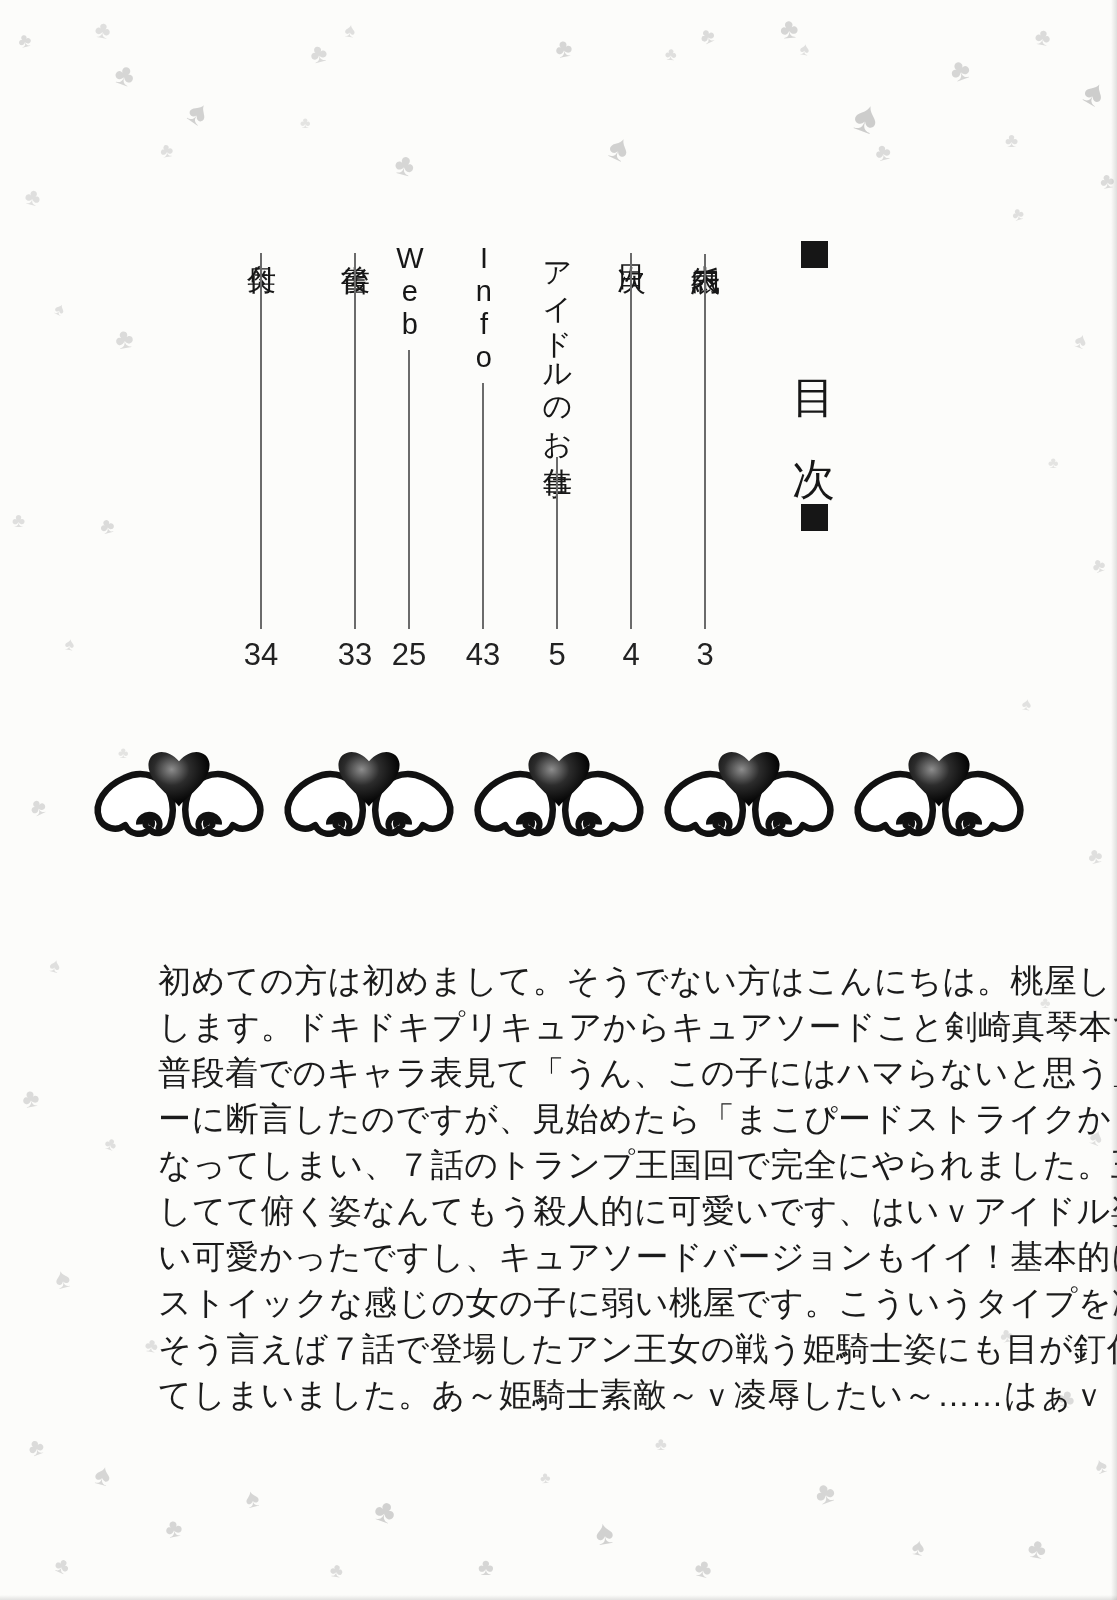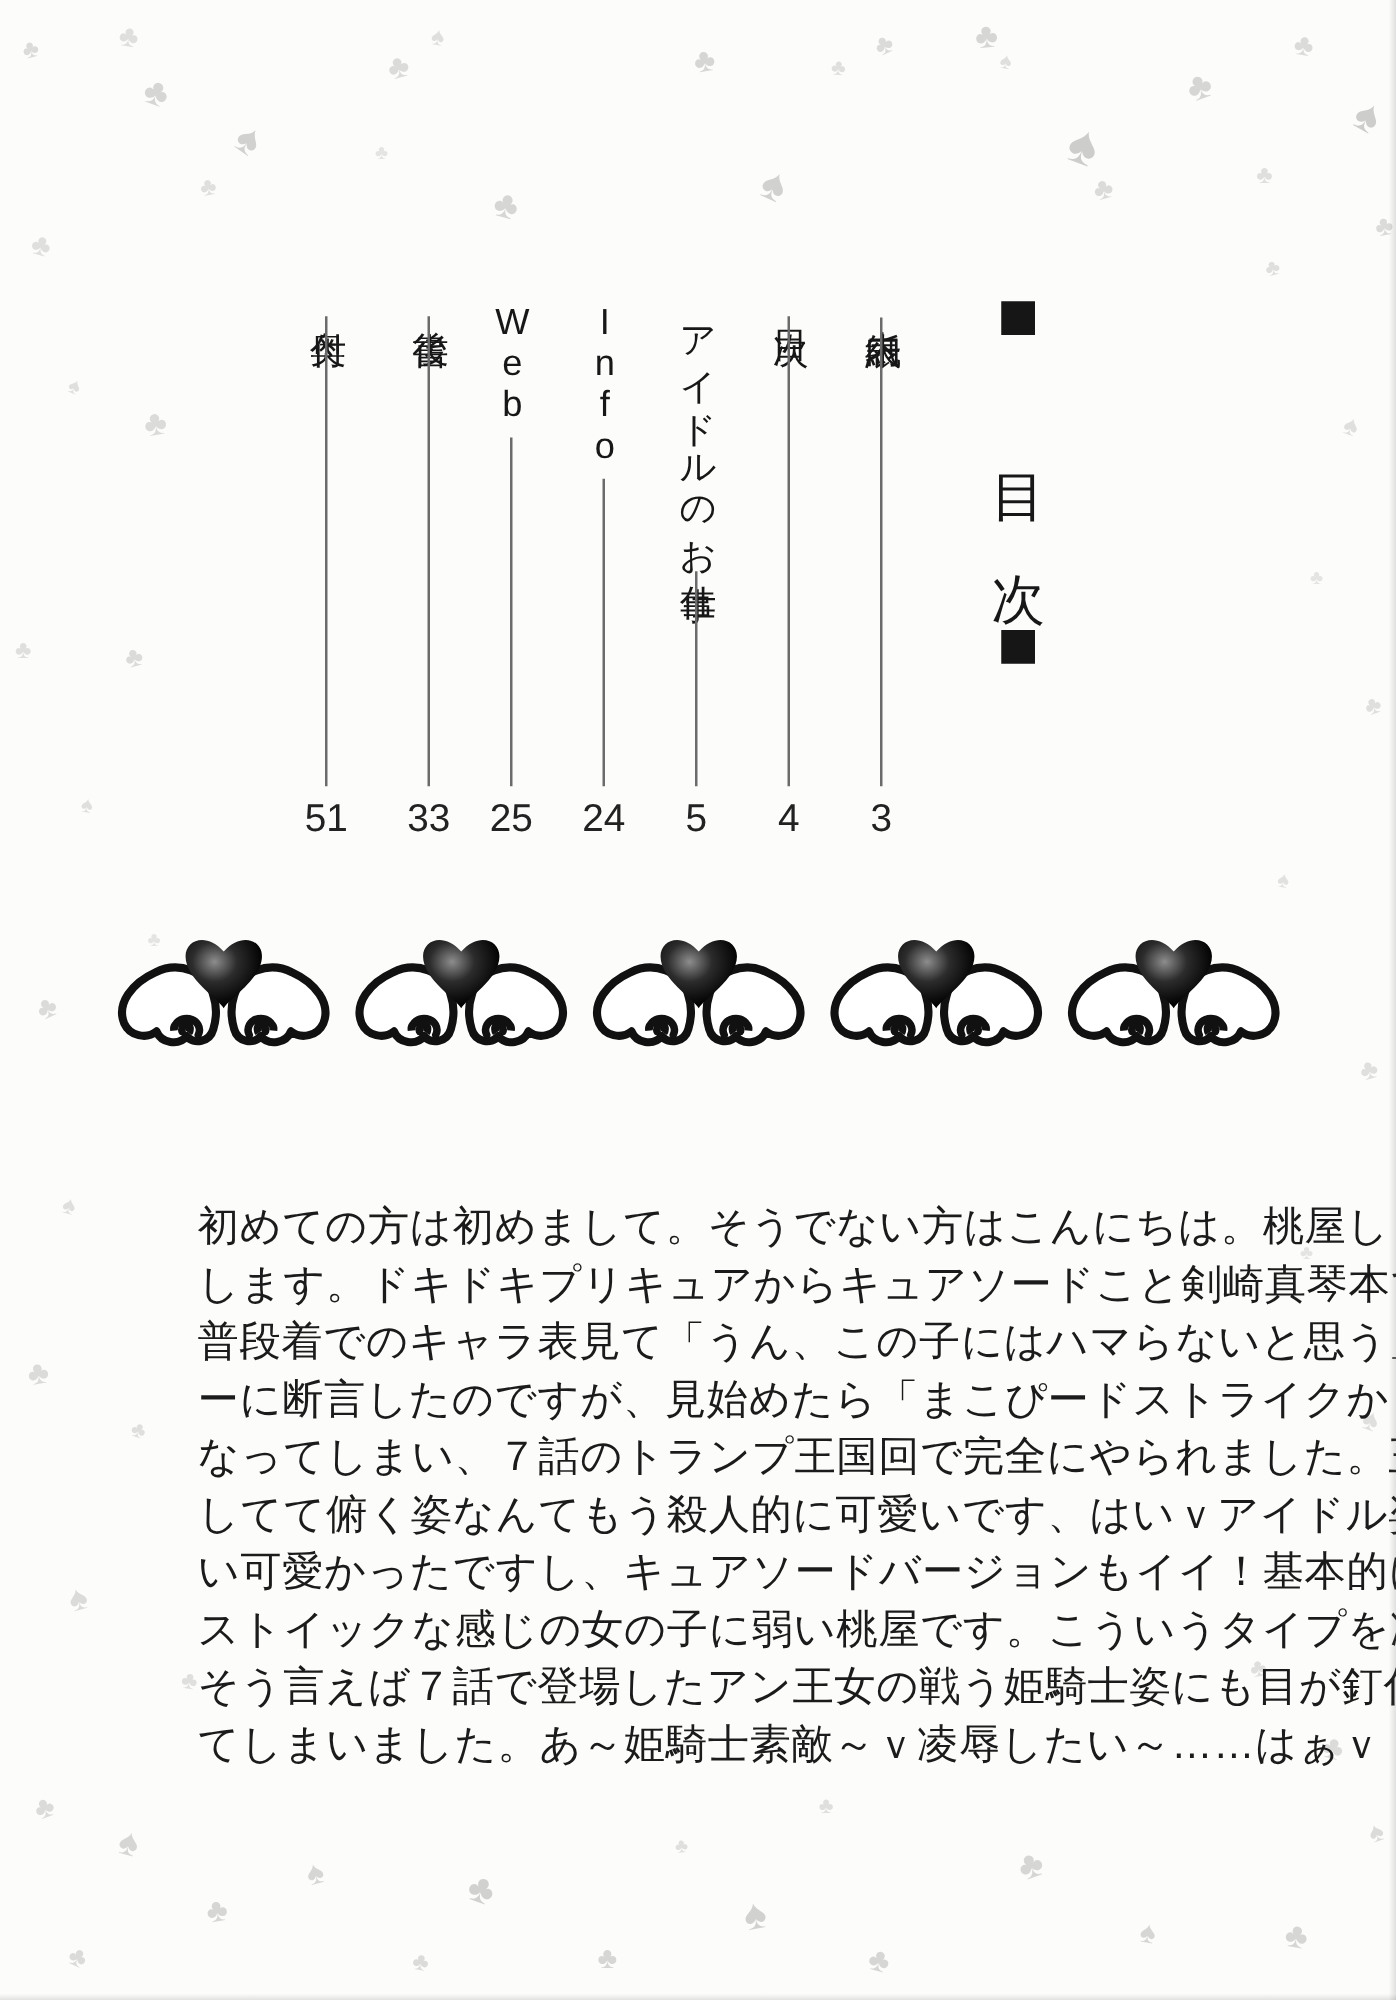--- a/index.html
+++ b/index.html
@@ -177,36 +177,36 @@
     <span class="pagenum">4</span>
   </div>
   <div class="toc-col" style="left:534px">
     <span class="vlabel">アイドルのお仕事</span>
     <div class="leader"></div>
     <span class="pagenum">5</span>
   </div>
   <div class="toc-col" style="left:460px">
     <span class="vlabel">Info</span>
     <div class="leader"></div>
-    <span class="pagenum">24</span>
+    <span class="pagenum">43</span>
   </div>
   <div class="toc-col" style="left:386px">
     <span class="vlabel">Web</span>
     <div class="leader"></div>
     <span class="pagenum">25</span>
   </div>
-  <div class="toc-col" style="left:320px">
+  <div class="toc-col" style="left:332px">
     <span class="vlabel">後書</span>
     <div class="leader"></div>
     <span class="pagenum">33</span>
   </div>
   <div class="toc-col" style="left:238px">
     <span class="vlabel">奥付</span>
     <div class="leader"></div>
-    <span class="pagenum">51</span>
+    <span class="pagenum">34</span>
   </div>
 
   <div class="hearts-row">
     <svg viewBox="0 0 190 110" width="176" height="102">
         <use href="#winged-heart"></use>
       </svg>
     <svg viewBox="0 0 190 110" width="176" height="102">
         <use href="#winged-heart"></use>
       </svg>
     <svg viewBox="0 0 190 110" width="176" height="102">

